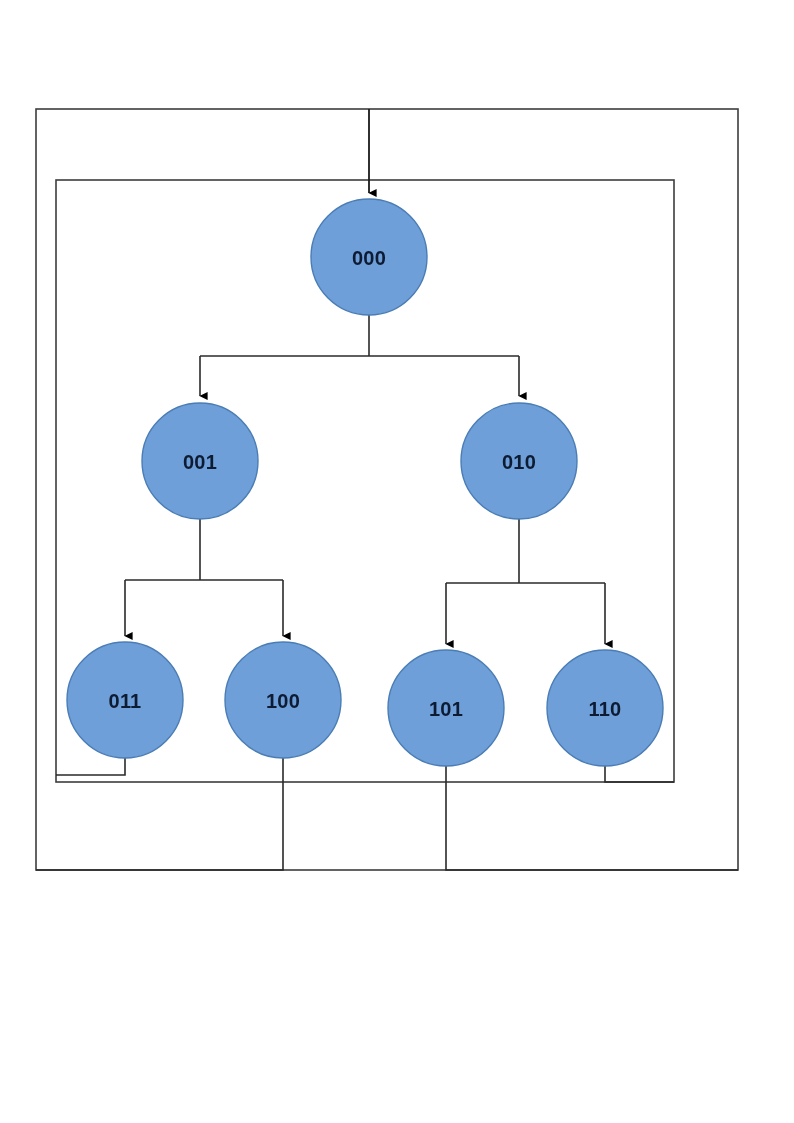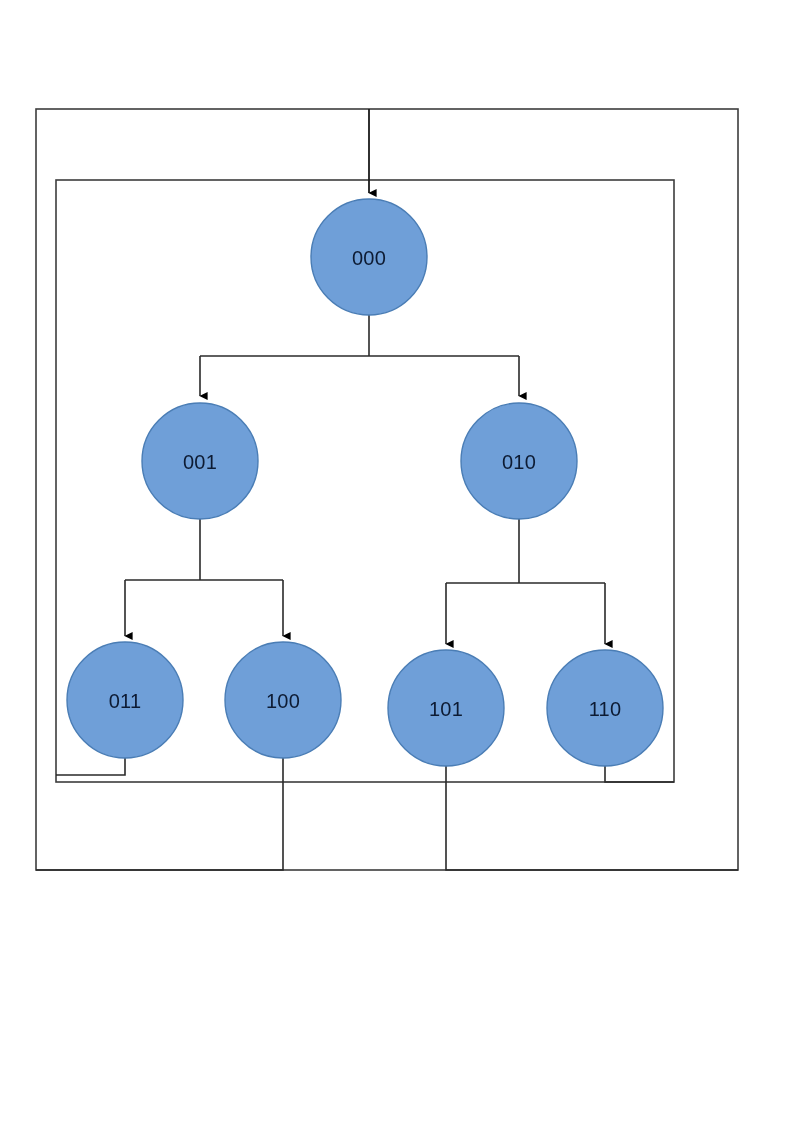--- a/index.html
+++ b/index.html
@@ -10,20 +10,21 @@
   body {
     width: 794px;
     height: 1123px;
     font-family: "Liberation Sans", sans-serif;
     overflow: hidden;
   }
   #diagram-root {
     position: relative;
     width: 794px;
     height: 1123px;
+    font-weight: bold;
   }
   #diagram-svg {
     position: absolute;
     top: 0;
     left: 0;
     width: 794px;
     height: 1123px;
     display: block;
   }
   .node-label {

